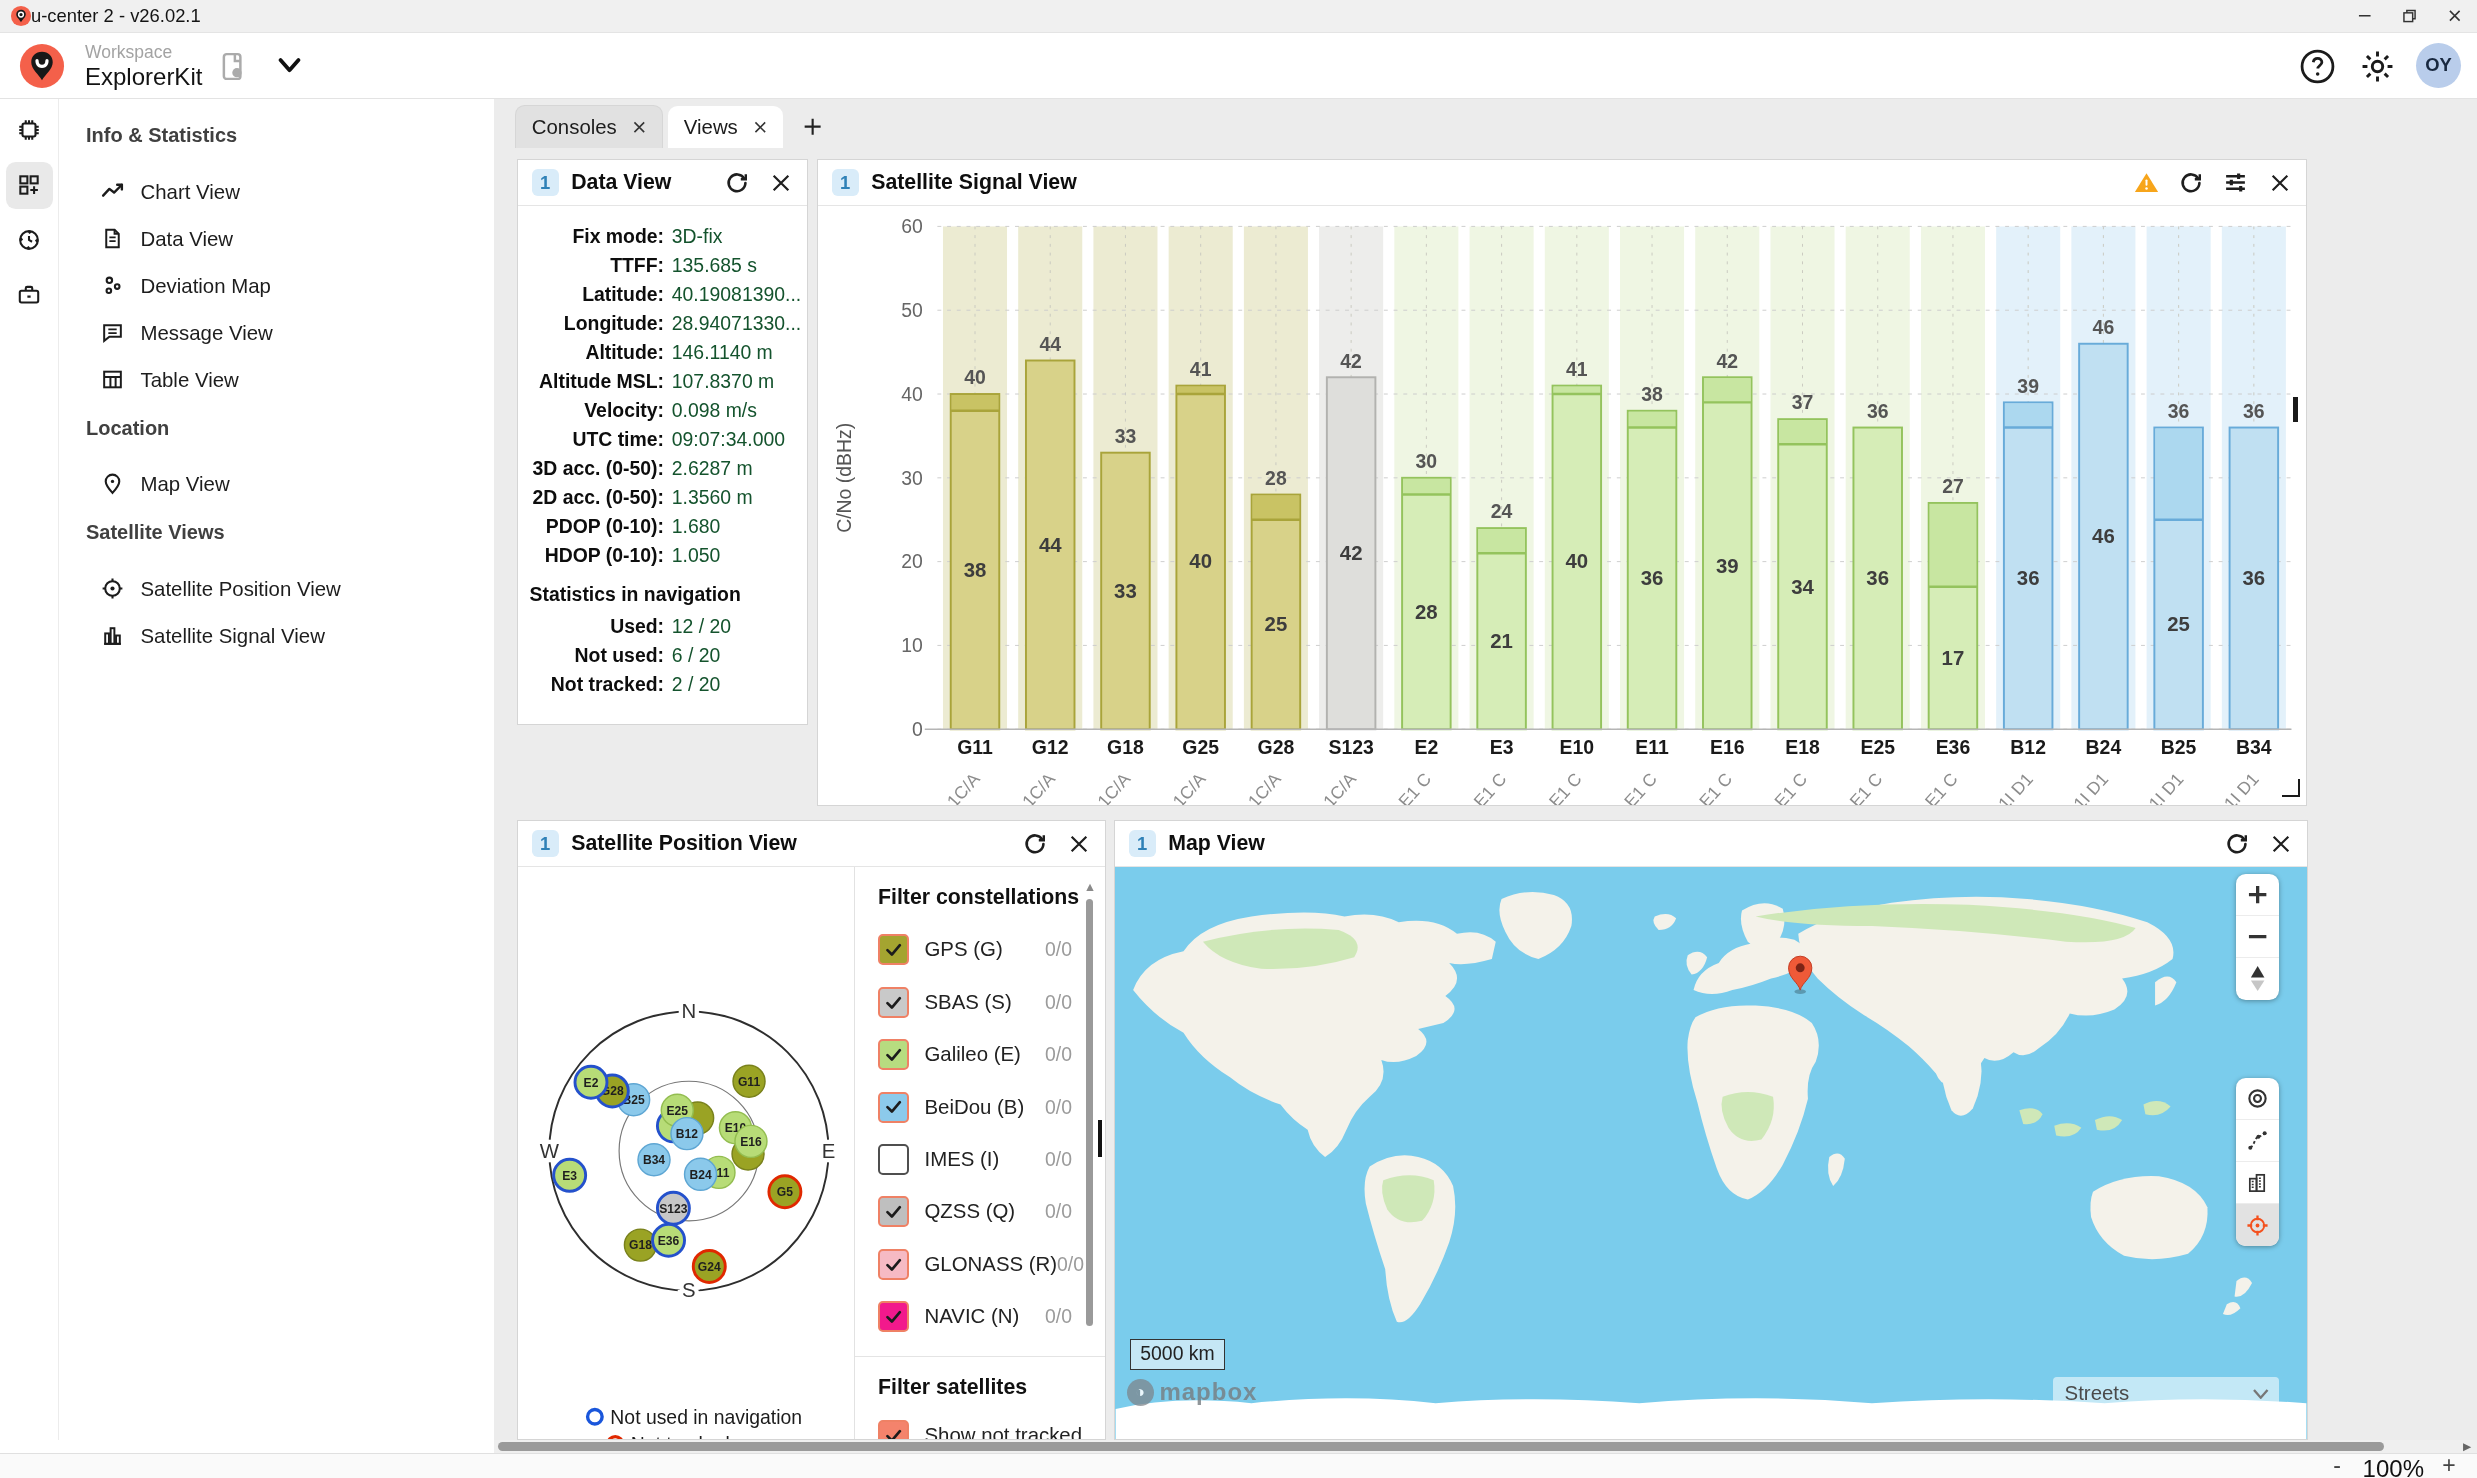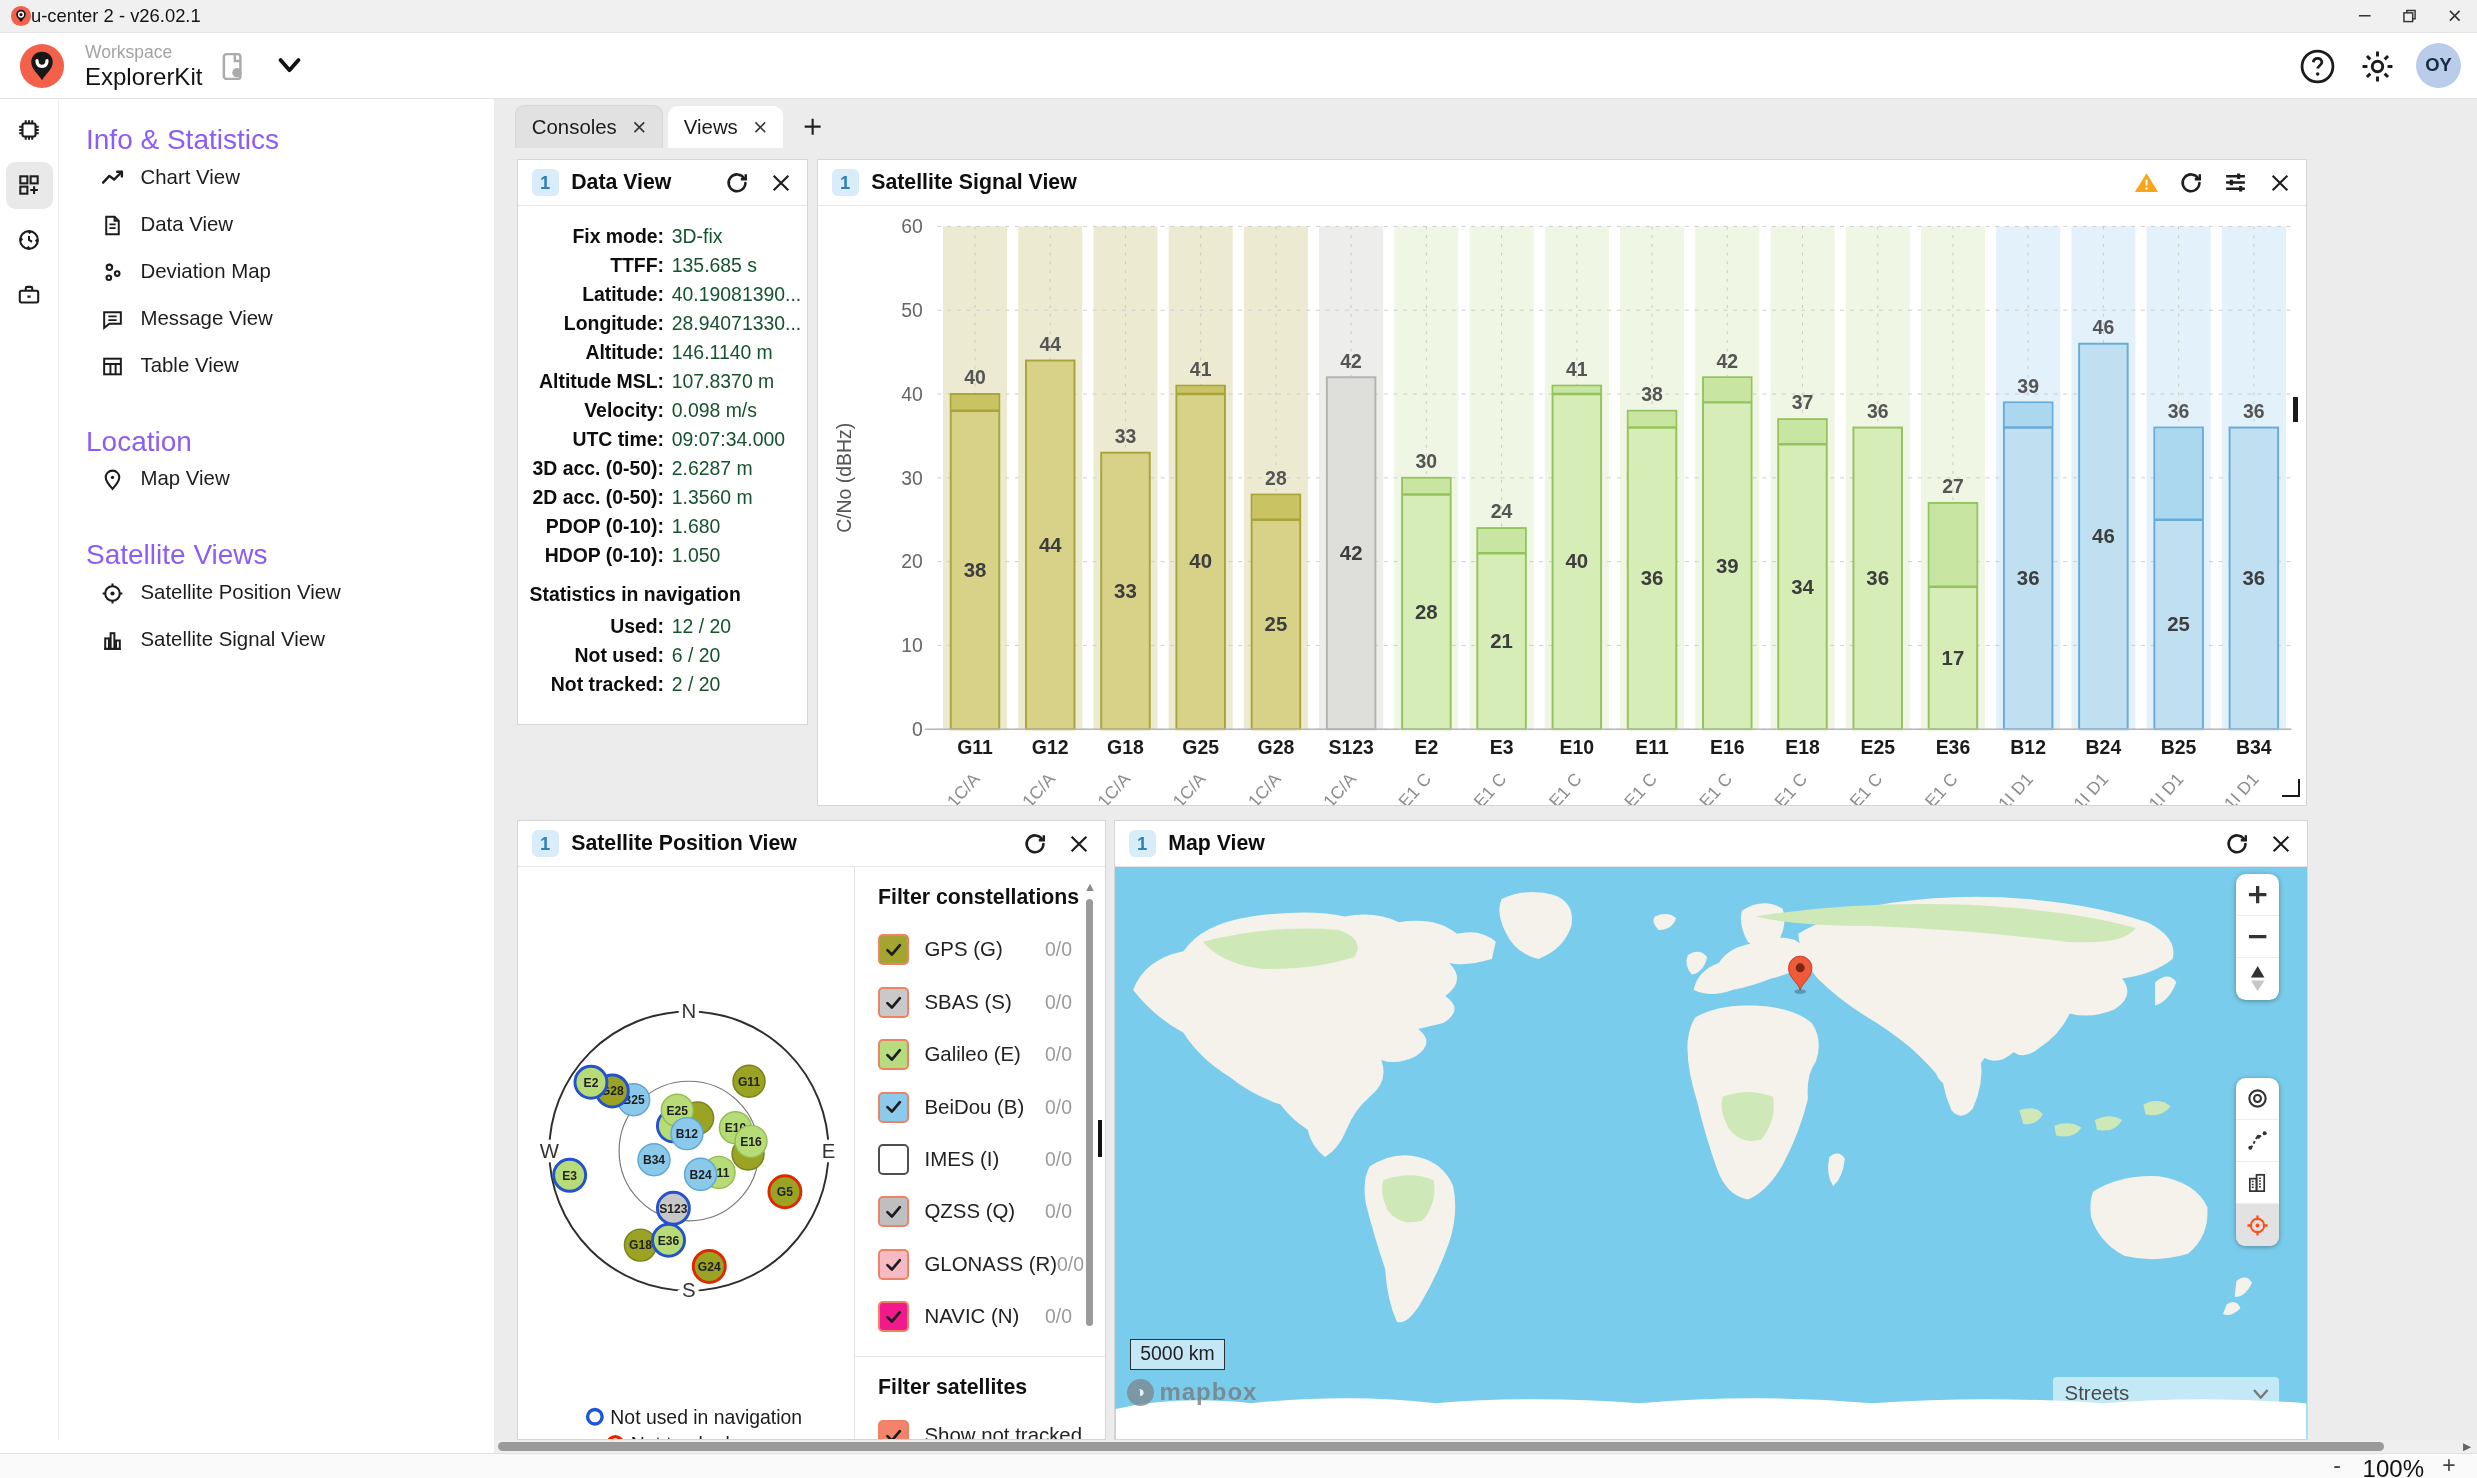--- a/index.html
+++ b/index.html
@@ -31,22 +31,22 @@
   .rail-item{width:47px;height:47px;margin:7.8px auto 7.8px auto;border-radius:9.7px;display:flex;
     align-items:center;justify-content:center;color:#1c1c1c;}
   .rail-item.active{background:#e9e9e9;}
   
   #addview{position:absolute;left:58px;top:99px;width:435px;height:1341px;background:#fff;
     border-left:1px solid #ececec;border-right:1px solid #dcdcdc;}
   #addview-header{height:52px;border-bottom:1px solid #e6e6e6;display:flex;align-items:center;}
   #addview-title{font-size:23px;font-weight:bold;color:#111;margin-left:29px;}
   #addview-close{margin-left:auto;margin-right:21.3px;color:#222;}
   .av-section{margin-top:25px;}
-  .av-section-title{font-size:28px;font-weight:normal;color:#8b5cf6;margin:0 0 9.7px 27px;}
-  .av-item{height:47px;display:flex;align-items:flex-start;padding-left:41px;color:#1d1d1d;}
+  .av-section-title{font-size:20px;font-weight:bold;color:#404040;margin:0 0 9.7px 27px;}
+  .av-item{height:47px;display:flex;align-items:flex-end;padding-left:41px;color:#1d1d1d;}
   .av-item .av-ic{width:25px;height:25px;color:#1c1c1c;flex:0 0 25px;}
   .av-item .av-label{font-size:20.4px;margin-left:15.5px;}
   
   #content{position:absolute;left:494px;top:99px;width:1983px;height:1341px;background:#ececec;}
   #tabbar{position:absolute;left:0;top:0;width:100%;height:49px;display:flex;
     align-items:flex-end;padding-left:21.3px;box-sizing:border-box;}
   .tab{height:42px;border-radius:9.7px 9.7px 0 0;padding:0 15.5px;display:flex;gap:15.5px;
     align-items:center;font-size:20.4px;color:#1c1c1c;margin-right:4.9px;}
   .tab.active{background:#fff;}
   .tab.inactive{background:#e1e1e1;border:1px solid #d6d6d6;border-bottom:none;}

